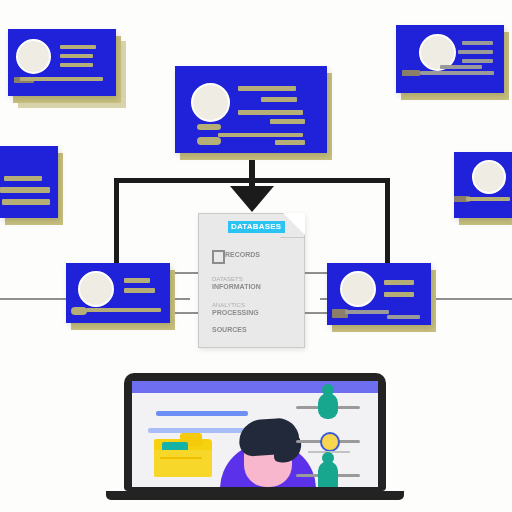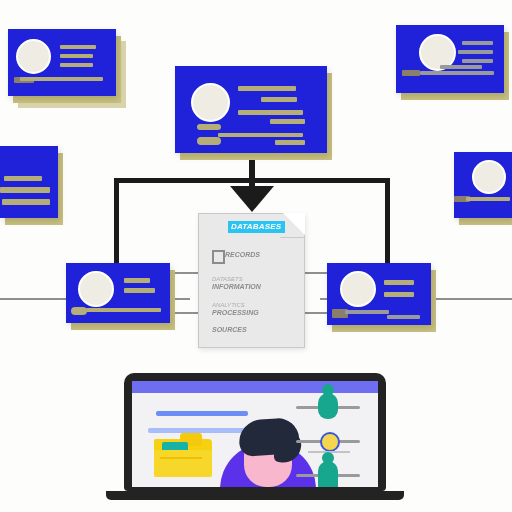--- a/index.html
+++ b/index.html
@@ -6,21 +6,20 @@
   html,body{margin:0;padding:0;background:#ffffff;}
   body{
     font-family:"Liberation Sans", sans-serif;
     -webkit-font-smoothing:antialiased;
   }
   #stage{
     position:relative;
     width:512px;height:512px;
     background:#fdfdfb;
     overflow:hidden;
-    font-style:italic;
   }
 
   
   .conn{position:absolute;background:#8f8f8f;}
   .bracket{position:absolute;background:#1b1b1b;}
   .arrow-stem{position:absolute;background:#1b1b1b;}
   .arrow-head{
     position:absolute;
     width:0;height:0;
     border-left:22px solid transparent;

